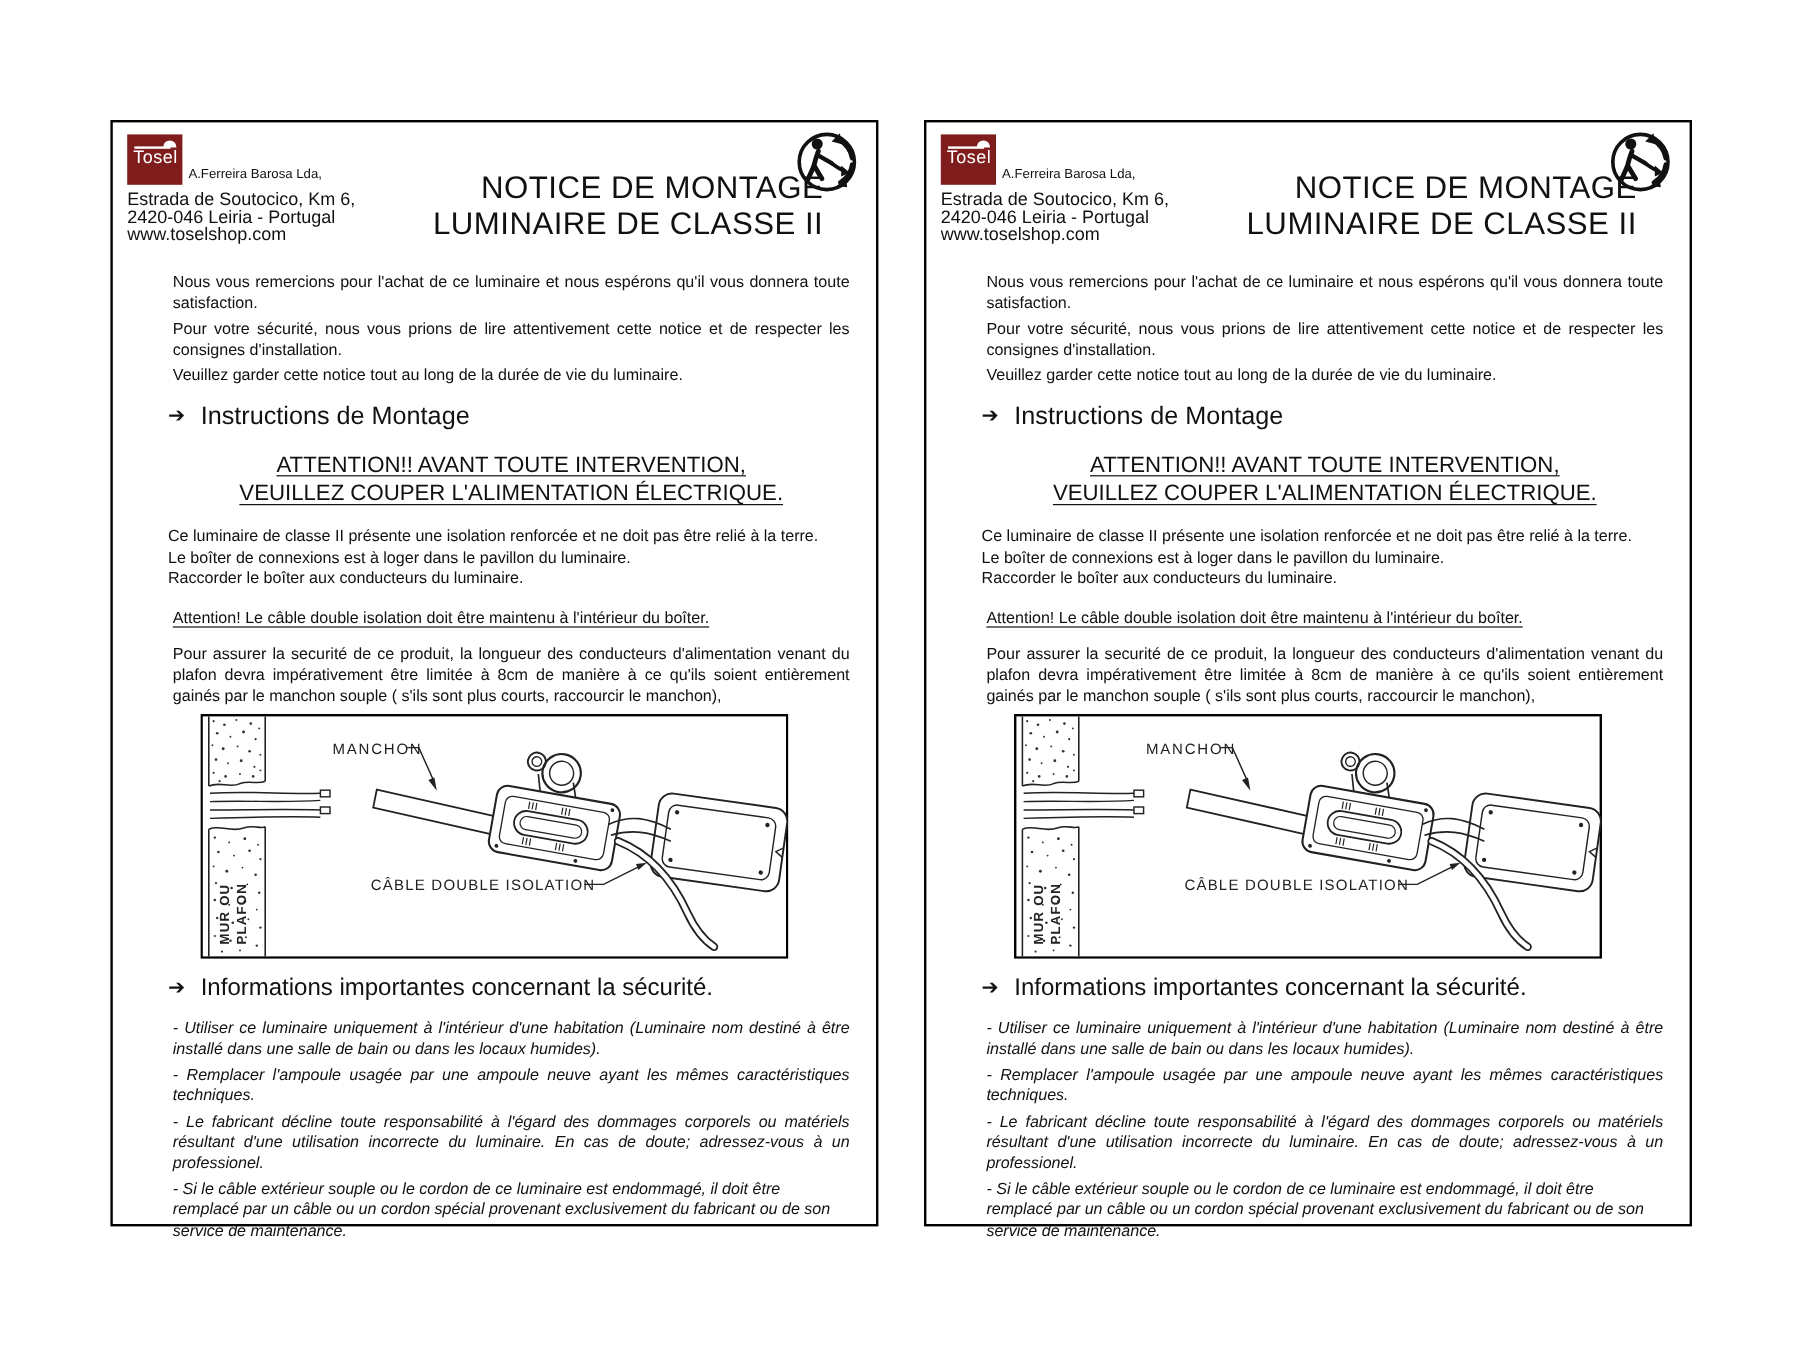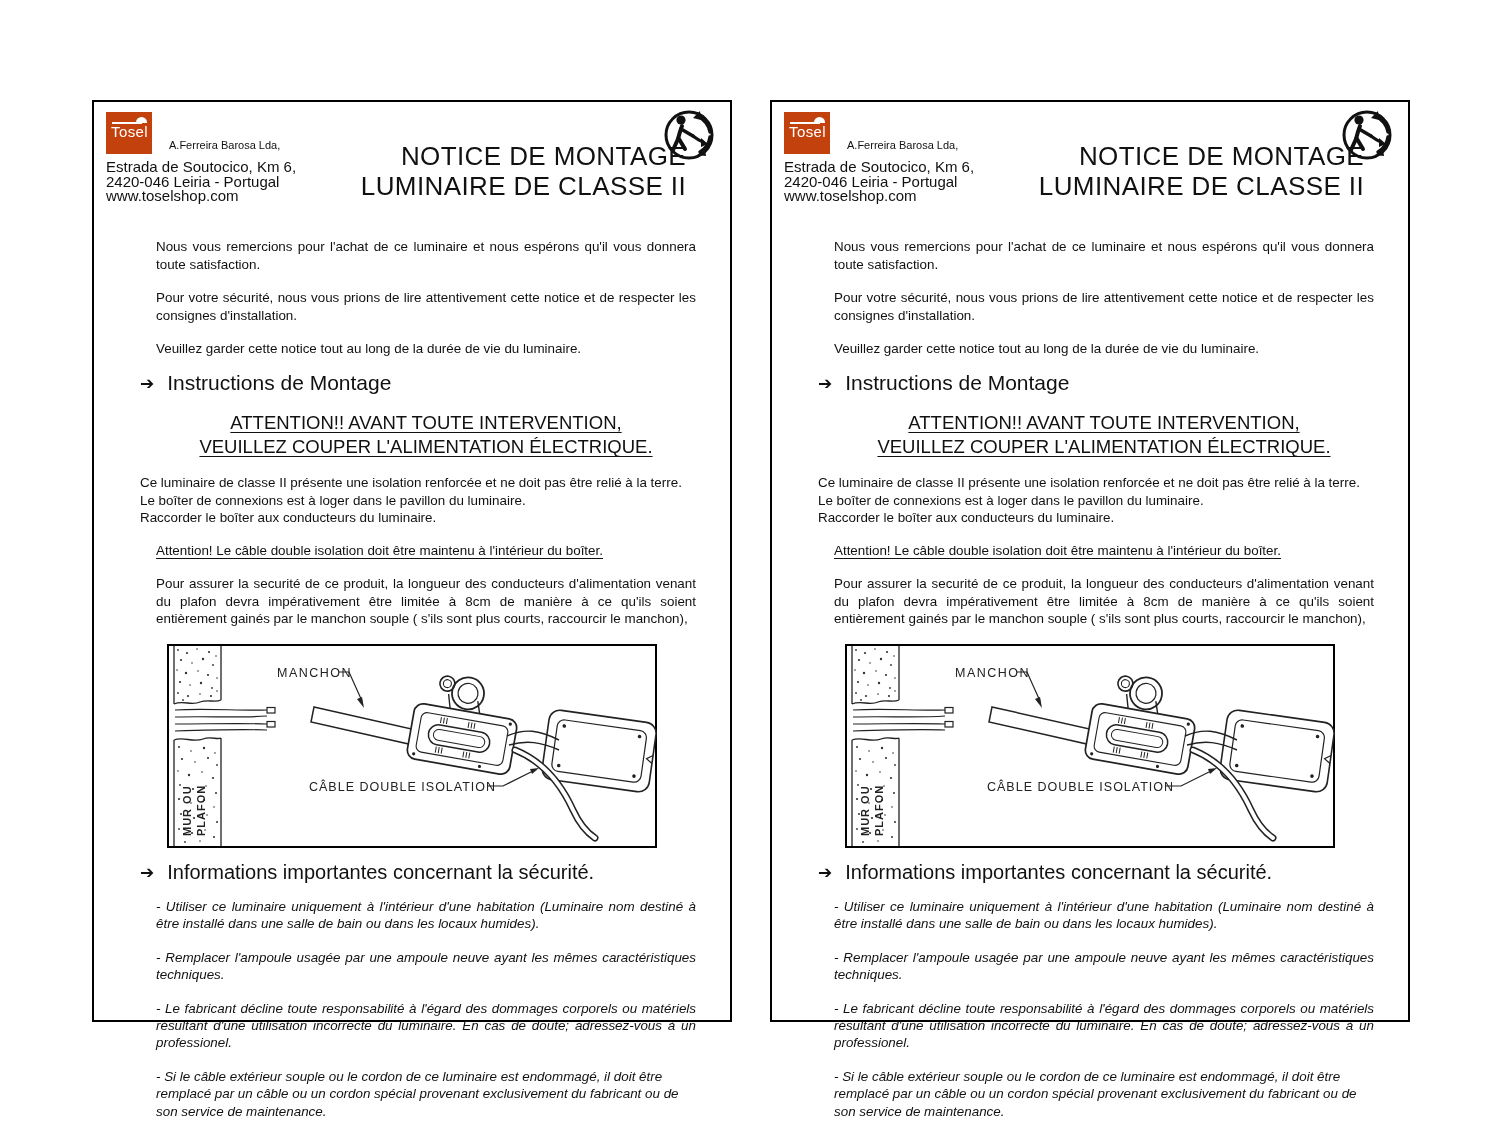--- a/index.html
+++ b/index.html
@@ -11,33 +11,33 @@
   .canvas{position:relative;width:1500px;height:1125px;background:#fff;}
 
   
   .sheet{
     position:absolute;top:100px;left:92px;width:636px;height:918px;
     border:2px solid #000;background:#fff;
   }
   .sheet.second{left:770px;}
 
   
-  .logo-box{position:absolute;left:12px;top:10px;width:46px;height:42px;background:#c2410c;color:#fff;}
+  .logo-box{position:absolute;left:12px;top:10px;width:46px;height:42px;background:#7f1d1d;color:#fff;}
   .logo-bar{position:absolute;left:6px;top:10px;width:30px;height:2px;background:#fff;}
   .logo-dome{position:absolute;right:5px;top:5px;width:11px;height:6px;background:#fff;border-radius:7px 7px 0 0;}
   .logo-word{position:absolute;left:5px;top:11px;font-size:15px;letter-spacing:.4px;}
-  .company-name{position:absolute;left:75px;top:37px;font-size:11px;}
+  .company-name{position:absolute;left:63px;top:37px;font-size:11px;}
   .company-addr{position:absolute;left:12px;top:58px;font-size:15px;line-height:14.5px;}
   .doc-title{position:absolute;left:80px;right:44px;top:39px;text-align:right;
              font-size:26px;line-height:30px;white-space:nowrap;letter-spacing:.4px;}
   .triman{position:absolute;right:10px;top:4px;}
 
   
   .content{position:absolute;left:46px;top:120px;width:572px;font-size:13.4px;line-height:17.5px;}
-  p{margin:16px;}
+  p{margin:4px;}
   .just{text-align:justify;}
   .sec-head{display:flex;align-items:baseline;gap:13px;margin-top:16px;font-size:21px;}
   .sec-head.small{font-size:20px;}
   .sec-head .arrow{font-family:"DejaVu Sans", sans-serif;font-size:17px;font-weight:700;position:relative;top:-1px;}
   .warning{margin-top:18px;text-align:center;font-size:18.5px;line-height:24px;}
   .u{text-decoration:underline;text-underline-offset:3px;text-align:center;}
   .para{margin-top:15px;}
   .para2{margin-top:13px;}
   .diagram-wrap{margin-top:6px;margin-left:27px;width:490px;height:204px;}
   .safety{margin-top:15px;line-height:17.4px;font-style:italic;}

